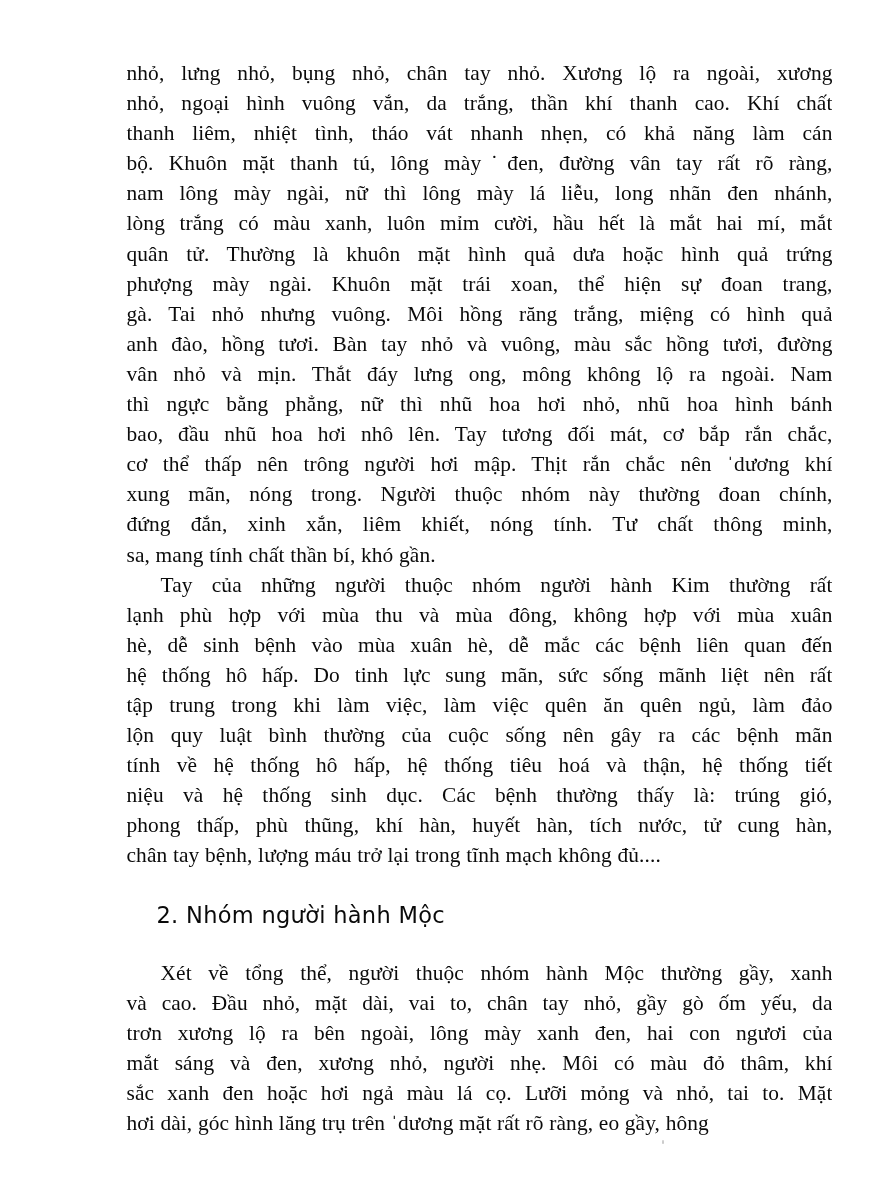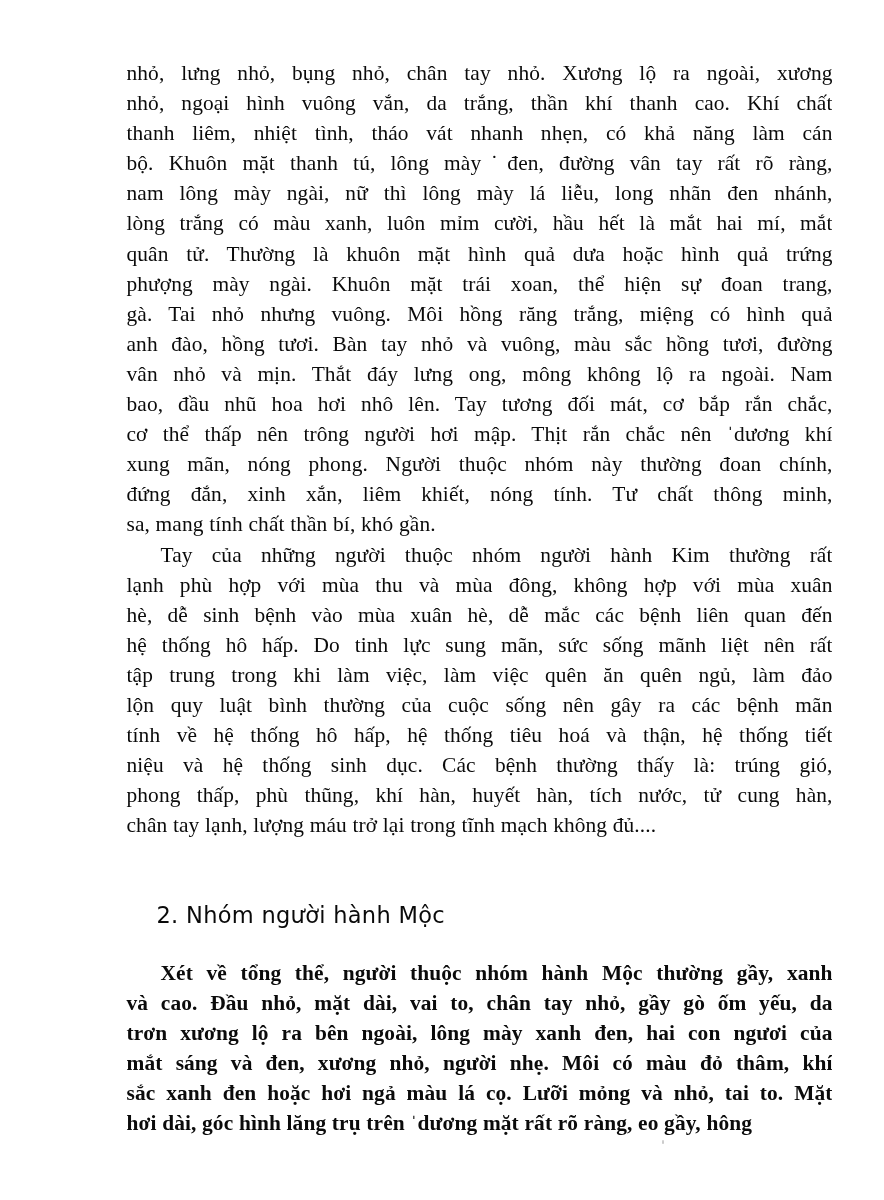--- a/index.html
+++ b/index.html
@@ -103,45 +103,46 @@
         <span class="line j">nhỏ, ngoại hình vuông vắn, da trắng, thần khí thanh cao. Khí chất</span>
         <span class="line j">thanh liêm, nhiệt tình, tháo vát nhanh nhẹn, có khả năng làm cán</span>
         <span class="line j">bộ. Khuôn mặt thanh tú, lông mày˙đen, đường vân tay rất rõ ràng,</span>
         <span class="line j">nam lông mày ngài, nữ thì lông mày lá liễu, long nhãn đen nhánh,</span>
         <span class="line j">lòng trắng có màu xanh, luôn mỉm cười, hầu hết là mắt hai mí, mắt</span>
         <span class="line j">quân tử. Thường là khuôn mặt hình quả dưa hoặc hình quả trứng</span>
         <span class="line j">phượng mày ngài. Khuôn mặt trái xoan, thể hiện sự đoan trang,</span>
         <span class="line j">gà. Tai nhỏ nhưng vuông. Môi hồng răng trắng, miệng có hình quả</span>
         <span class="line j">anh đào, hồng tươi. Bàn tay nhỏ và vuông, màu sắc hồng tươi, đường</span>
         <span class="line j">vân nhỏ và mịn. Thắt đáy lưng ong, mông không lộ ra ngoài. Nam</span>
+        <span class="line j">thì ngực bằng phẳng, nữ thì nhũ hoa hơi nhỏ, nhũ hoa hình bánh</span>
         <span class="line j">bao, đầu nhũ hoa hơi nhô lên. Tay tương đối mát, cơ bắp rắn chắc,</span>
         <span class="line j">cơ thể thấp nên trông người hơi mập. Thịt rắn chắc nên ˈdương khí</span>
-        <span class="line j">xung mãn, nóng phong. Người thuộc nhóm này thường đoan chính,</span>
+        <span class="line j">xung mãn, nóng trong. Người thuộc nhóm này thường đoan chính,</span>
         <span class="line j">đứng đắn, xinh xắn, liêm khiết, nóng tính. Tư chất thông minh,</span>
         <span class="line last">sa, mang tính chất thần bí, khó gần.</span>
       </p>
 
     <p class="para" id="p2">
         <span class="line j"><span class="indent-space"></span>Tay của những người thuộc nhóm người hành Kim thường rất</span>
         <span class="line j">lạnh phù hợp với mùa thu và mùa đông, không hợp với mùa xuân</span>
         <span class="line j">hè, dễ sinh bệnh vào mùa xuân hè, dễ mắc các bệnh liên quan đến</span>
         <span class="line j">hệ thống hô hấp. Do tinh lực sung mãn, sức sống mãnh liệt nên rất</span>
         <span class="line j">tập trung trong khi làm việc, làm việc quên ăn quên ngủ, làm đảo</span>
         <span class="line j">lộn quy luật bình thường của cuộc sống nên gây ra các bệnh mãn</span>
         <span class="line j">tính về hệ thống hô hấp, hệ thống tiêu hoá và thận, hệ thống tiết</span>
         <span class="line j">niệu và hệ thống sinh dục. Các bệnh thường thấy là: trúng gió,</span>
         <span class="line j">phong thấp, phù thũng, khí hàn, huyết hàn, tích nước, tử cung hàn,</span>
-        <span class="line last">chân tay lạnh, lượng máu trở lại trong tĩnh mạch không đủ....</span>
+        <span class="line last">chân tay bệnh, lượng máu trở lại trong tĩnh mạch không đủ....</span>
       </p>
 
   </div>
 
   <div class="section-heading">2. Nhóm người hành Mộc</div>
 
-  <div class="text-column" style="top:958px;font-weight:bold;">
+  <div class="text-column" style="top:958px;">
     <p class="para" id="p3">
         <span class="line j"><span class="indent-space"></span>Xét về tổng thể, người thuộc nhóm hành Mộc thường gầy, xanh</span>
         <span class="line j">và cao. Đầu nhỏ, mặt dài, vai to, chân tay nhỏ, gầy gò ốm yếu, da</span>
         <span class="line j">trơn xương lộ ra bên ngoài, lông mày xanh đen, hai con ngươi của</span>
         <span class="line j">mắt sáng và đen, xương nhỏ, người nhẹ. Môi có màu đỏ thâm, khí</span>
         <span class="line j">sắc xanh đen hoặc hơi ngả màu lá cọ. Lưỡi mỏng và nhỏ, tai to. Mặt</span>
         <span class="line last">hơi dài, góc hình lăng trụ trên ˈdương mặt rất rõ ràng, eo gầy, hông</span>
       </p>
   </div>
 

